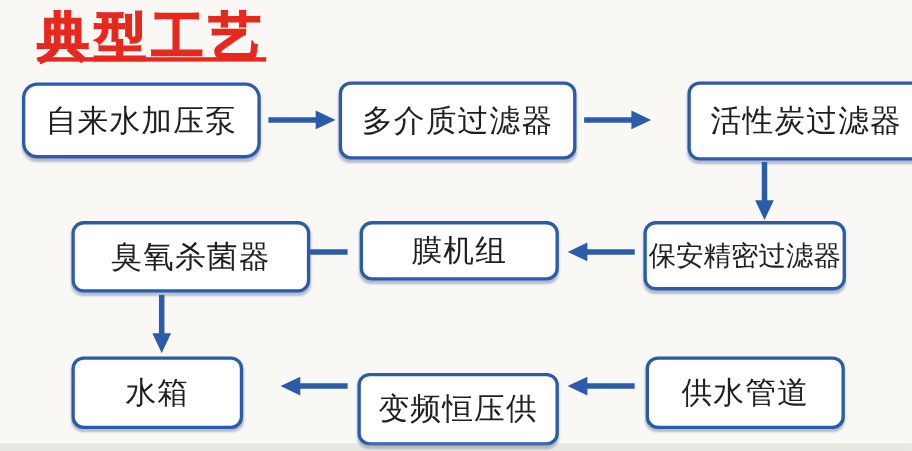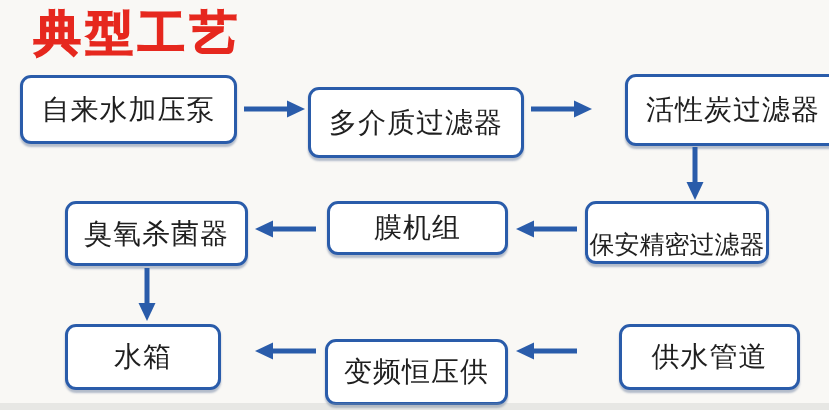--- a/index.html
+++ b/index.html
@@ -5,20 +5,21 @@
   html,body{margin:0;padding:0;}
   body{
     width:829px;height:410px;position:relative;overflow:hidden;
     background:var(--background,#f9f8f5);
     font-family:"Liberation Sans",sans-serif;
   }
   .page-title{
     position:absolute;left:34px;top:2px;
     font-size:47px;font-weight:900;letter-spacing:5px;
     color:var(--title_red,#e6281e);
+    text-decoration:underline;
     -webkit-text-stroke:1.5px var(--title_red,#e6281e);
   }
   .node{
     position:absolute;box-sizing:border-box;
     background:#ffffff;
     border:3px solid var(--flow_blue,#2a5caa);
     border-radius:11px;
     box-shadow:0 2.5px 2px rgba(96,116,150,.45);
     display:flex;align-items:center;justify-content:center;
     color:var(--node_text,#1f1f1f);
@@ -29,58 +30,58 @@
   .bottom-band{
     position:absolute;left:0;bottom:0;width:829px;height:7px;
     background:rgba(170,172,168,.22);
   }
 </style>
 </head>
 <body>
 
 <div class="page-title">典型工艺</div>
 
-<div class="node" style="left:20px;top:75px;width:217px;height:69px;">
+<div class="node" style="left:20px;top:75px;width:217px;height:69px;border-radius:14px;">
   <span>自来水加压泵</span>
 </div>
 <svg class="arrow" style="left:243px;top:99px;" width="62" height="20" viewBox="0 0 62 20">
   <line x1="1" y1="10" x2="45" y2="10" stroke="currentColor" stroke-width="5"></line>
   <polygon points="44,1.5 62,10 44,18.5" fill="currentColor"></polygon>
 </svg>
-<div class="node" style="left:308px;top:74px;width:216px;height:71px;margin-top:13px;">
+<div class="node" style="left:308px;top:74px;width:216px;height:71px;">
   <span>多介质过滤器</span>
 </div>
 <svg class="arrow" style="left:530px;top:99px;" width="62" height="20" viewBox="0 0 62 20">
   <line x1="1" y1="10" x2="45" y2="10" stroke="currentColor" stroke-width="5"></line>
   <polygon points="44,1.5 62,10 44,18.5" fill="currentColor"></polygon>
 </svg>
 <div class="node" style="left:625px;top:74px;width:216px;height:72px;">
   <span>活性炭过滤器</span>
 </div>
 
 <svg class="arrow" style="left:685px;top:147px;" width="20" height="53" viewBox="0 0 20 53">
   <line x1="10" y1="0" x2="10" y2="37" stroke="currentColor" stroke-width="5"></line>
   <polygon points="1.5,35 18.5,35 10,53" fill="currentColor"></polygon>
 </svg>
 
-<div class="node small" style="left:585px;top:201px;width:184px;height:63px;align-items:flex-end;">
+<div class="node small" style="left:585px;top:201px;width:184px;height:63px;">
   <span>保安精密过滤器</span>
 </div>
 <svg class="arrow" style="left:516px;top:219px;" width="62" height="20" viewBox="0 0 62 20">
   <line x1="17" y1="10" x2="61" y2="10" stroke="currentColor" stroke-width="5"></line>
   <polygon points="18,1.5 0,10 18,18.5" fill="currentColor"></polygon>
 </svg>
 <div class="node" style="left:327px;top:201px;width:181px;height:54px;">
   <span>膜机组</span>
 </div>
 <svg class="arrow" style="left:255px;top:219px;" width="62" height="20" viewBox="0 0 62 20">
   <line x1="17" y1="10" x2="61" y2="10" stroke="currentColor" stroke-width="5"></line>
   <polygon points="18,1.5 0,10 18,18.5" fill="currentColor"></polygon>
 </svg>
-<div class="node" style="left:65px;top:201px;width:183px;height:65px;">
+<div class="node" style="left:65px;top:201px;width:217px;height:65px;">
   <span>臭氧杀菌器</span>
 </div>
 
 <svg class="arrow" style="left:137px;top:268px;" width="20" height="53" viewBox="0 0 20 53">
   <line x1="10" y1="0" x2="10" y2="37" stroke="currentColor" stroke-width="5"></line>
   <polygon points="1.5,35 18.5,35 10,53" fill="currentColor"></polygon>
 </svg>
 
 <div class="node" style="left:65px;top:324px;width:156px;height:66px;">
   <span>水箱</span>
@@ -89,17 +90,17 @@
   <line x1="17" y1="10" x2="61" y2="10" stroke="currentColor" stroke-width="5"></line>
   <polygon points="18,1.5 0,10 18,18.5" fill="currentColor"></polygon>
 </svg>
 <div class="node" style="left:325px;top:339px;width:183px;height:66px;">
   <span>变频恒压供</span>
 </div>
 <svg class="arrow" style="left:516px;top:341px;" width="62" height="20" viewBox="0 0 62 20">
   <line x1="17" y1="10" x2="61" y2="10" stroke="currentColor" stroke-width="5"></line>
   <polygon points="18,1.5 0,10 18,18.5" fill="currentColor"></polygon>
 </svg>
-<div class="node" style="left:587px;top:324px;width:181px;height:66px;margin-left:32px;">
+<div class="node" style="left:587px;top:324px;width:181px;height:66px;">
   <span>供水管道</span>
 </div>
 
 <div class="bottom-band"></div>
 
 </body></html>

